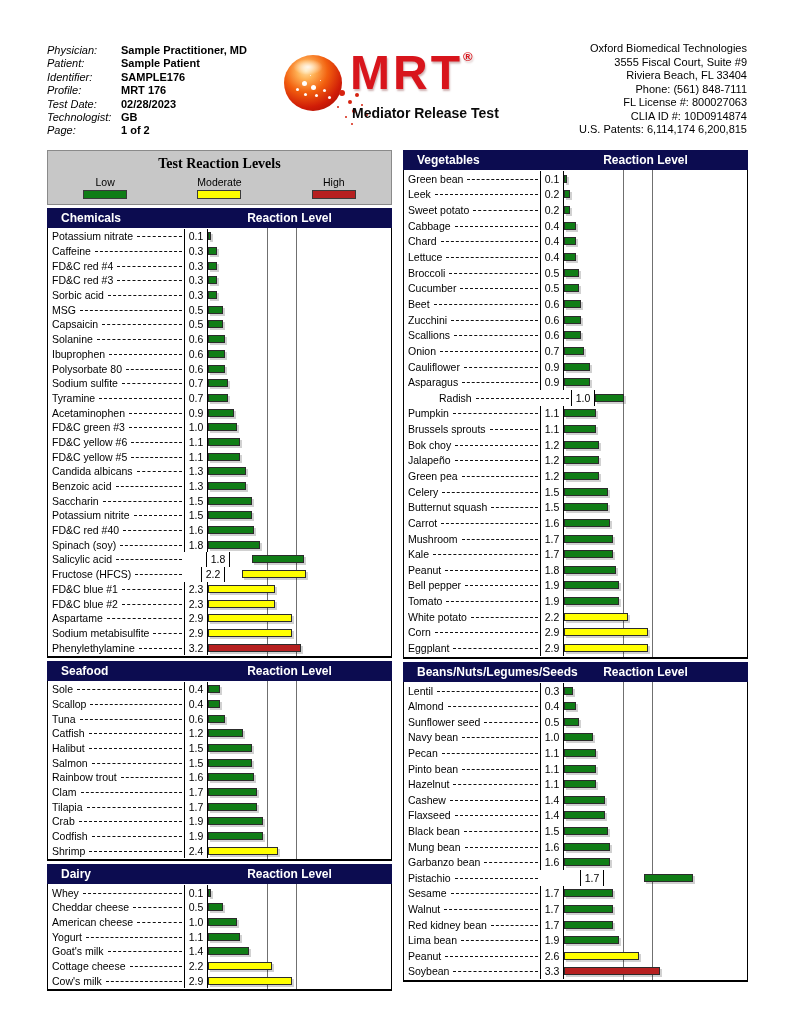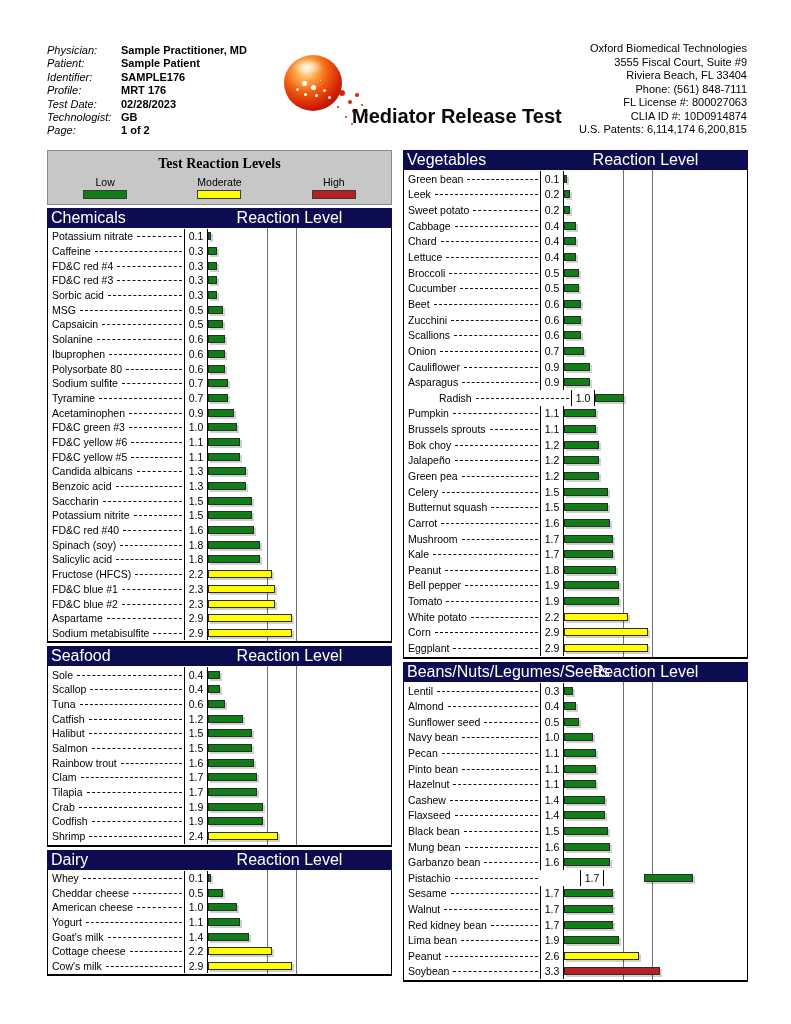--- a/index.html
+++ b/index.html
@@ -27,39 +27,39 @@
   .wdots { position:absolute; left:20px; top:33px; width:5px; height:5px; border-radius:50%; background:#fff;
     box-shadow:9px 4px 0 0 #fff, -7px 6px 0 -1px #fff, 1px 11px 0 -1px #fff, 12px 12px 0 -1px #fff,
                20px 7px 0 -1px #fff, 6px -8px 0 -2px #fff, 16px -3px 0 -2px #fff, 25px 14px 0 -1px #fff; }
   .rdots { position:absolute; left:57px; top:42px; width:6px; height:6px; border-radius:50%; background:#d62310;
     box-shadow:8px 9px 0 -1px #d62310, 15px 2px 0 -1px #d62310, 12px 18px 0 -1px #d62310, 4px 24px 0 -2px #d62310,
                20px 12px 0 -2px #d62310, 25px 22px 0 -2px #d62310, 10px 31px 0 -2px #d62310, 18px 28px 0 -3px #d62310,
                27px 7px 0 -3px #d62310, -4px 14px 0 -2px #d62310; }
   .mrt { position:absolute; left:68px; top:-3px; font-size:48px; font-weight:bold; color:#d8151c;
     line-height:1.15; letter-spacing:3px; text-shadow:1px 2px 2px rgba(100,0,0,.3); }
   .mrt sup { font-size:13px; vertical-align:28px; letter-spacing:0; }
-  .tagline { position:absolute; left:70px; top:57px; font-size:20px; font-weight:bold; color:#0a0a0a; white-space:nowrap; }
+  .tagline { position:absolute; left:70px; top:57px; font-size:14px; font-weight:bold; color:#0a0a0a; white-space:nowrap; }
 
   
   .col { position:absolute; top:150px; width:345px; }
   #col-left  { left:47px; }
   #col-right { left:403px; }
 
   
   .legend { height:55px; background:#c7c7c7; border:1px solid #8a8a8a; box-sizing:border-box; margin-bottom:3px; }
   .legend-title { text-align:center; font-size:14px; font-weight:bold; padding-top:5px;font-family:Liberation Serif, serif; }
   .legend-levels { display:flex; margin-top:4px; }
   .level { flex:1; display:flex; flex-direction:column; align-items:center; }
   .level-label { font-size:10.5px; }
   .swatch { width:42px; height:7px; border:1px solid #3a3a3a; margin-top:2px; }
 
   
   .panel { margin-bottom:3px; }
-  .panel-header { position:relative; height:20px; background:#0c0c50; color:#fff; font-weight:normal;
-    font-size:16px; line-height:20px; padding-left:4px; box-sizing:border-box; }
+  .panel-header { position:relative; height:20px; background:#0c0c50; color:#fff; font-weight:bold;
+    font-size:12px; line-height:20px; padding-left:14px; box-sizing:border-box; }
   .panel-rl { position:absolute; left:140px; right:0; top:0; text-align:center; }
   .panel-body { position:relative; border:1px solid #000; border-bottom-width:2px; border-top:none;
     box-sizing:border-box; padding:1px 0; }
   .gridline { position:absolute; top:0; bottom:0; width:1px; background:#707070; }
 
   .row { display:flex; align-items:stretch; }
   .label-zone { width:136px; display:flex; align-items:center; padding-left:4px; box-sizing:border-box; overflow:hidden; }
   .item-label { font-size:10.5px; white-space:nowrap; }
   .leader { flex:1; min-width:5px; border-top:1px dashed #111; align-self:center; margin:1px 2px 0 4px; }
   .value-cell { width:24px; box-sizing:border-box; border-left:1px solid #000; border-right:1px solid #000;
@@ -102,20 +102,21 @@
     <div class="info-row">
       <span class="info-label">Page:</span>
       <span class="info-value">1 of 2</span>
     </div>
   </div>
 
 <div class="logo">
   <div class="sphere"></div>
   <div class="wdots"></div>
   <div class="rdots"></div>
+  <div class="mrt"><span>MRT</span><sup>®</sup></div>
   <div class="tagline">Mediator Release Test</div>
 </div>
 
 <div class="clinic-info" id="clinic-info">
     <div>Oxford Biomedical Technologies</div>
     <div>3555 Fiscal Court, Suite #9</div>
     <div>Riviera Beach, FL 33404</div>
     <div>Phone: (561) 848-7111</div>
     <div>FL License #: 800027063</div>
     <div>CLIA ID #: 10D0914874</div>
@@ -358,31 +359,31 @@
         <div class="row" style="height: 14.7px;">
           <div class="label-zone">
             <span class="item-label">Spinach (soy)</span>
             <span class="leader"></span>
           </div>
           <div class="value-cell">1.8</div>
           <div class="bar-track">
             <div class="bar low" style="width: 52.2px;"></div>
           </div>
         </div>
-        <div class="row" style="height: 14.7px;">
+        <div class="row" style="height: 14.7px; gap: 22px;">
           <div class="label-zone">
             <span class="item-label">Salicylic acid</span>
             <span class="leader"></span>
           </div>
           <div class="value-cell">1.8</div>
           <div class="bar-track">
             <div class="bar low" style="width: 52.2px;"></div>
           </div>
         </div>
-        <div class="row" style="height: 14.7px;">
+        <div class="row" style="height: 14.7px; gap: 17px;">
           <div class="label-zone">
             <span class="item-label">Fructose (HFCS)</span>
             <span class="leader"></span>
           </div>
           <div class="value-cell">2.2</div>
           <div class="bar-track">
             <div class="bar moderate" style="width: 63.8px;"></div>
           </div>
         </div>
         <div class="row" style="height: 14.7px;">
@@ -416,20 +417,30 @@
           </div>
         </div>
         <div class="row" style="height: 14.7px;">
           <div class="label-zone">
             <span class="item-label">Sodium metabisulfite</span>
             <span class="leader"></span>
           </div>
           <div class="value-cell">2.9</div>
           <div class="bar-track">
             <div class="bar moderate" style="width: 84.1px;"></div>
+          </div>
+        </div>
+        <div class="row" style="height: 14.7px;">
+          <div class="label-zone">
+            <span class="item-label">Phenylethylamine</span>
+            <span class="leader"></span>
+          </div>
+          <div class="value-cell">3.2</div>
+          <div class="bar-track">
+            <div class="bar high" style="width: 92.8px;"></div>
           </div>
         </div>
       </div>
     </section>
     <section class="panel">
       <div class="panel-header"><span class="panel-title">Seafood</span><span class="panel-rl">Reaction Level</span></div>
       <div class="panel-body">
         <div class="gridline" style="left: 219px;"></div>
         <div class="gridline" style="left: 248px;"></div>
         <div class="row" style="height: 14.7px;">

